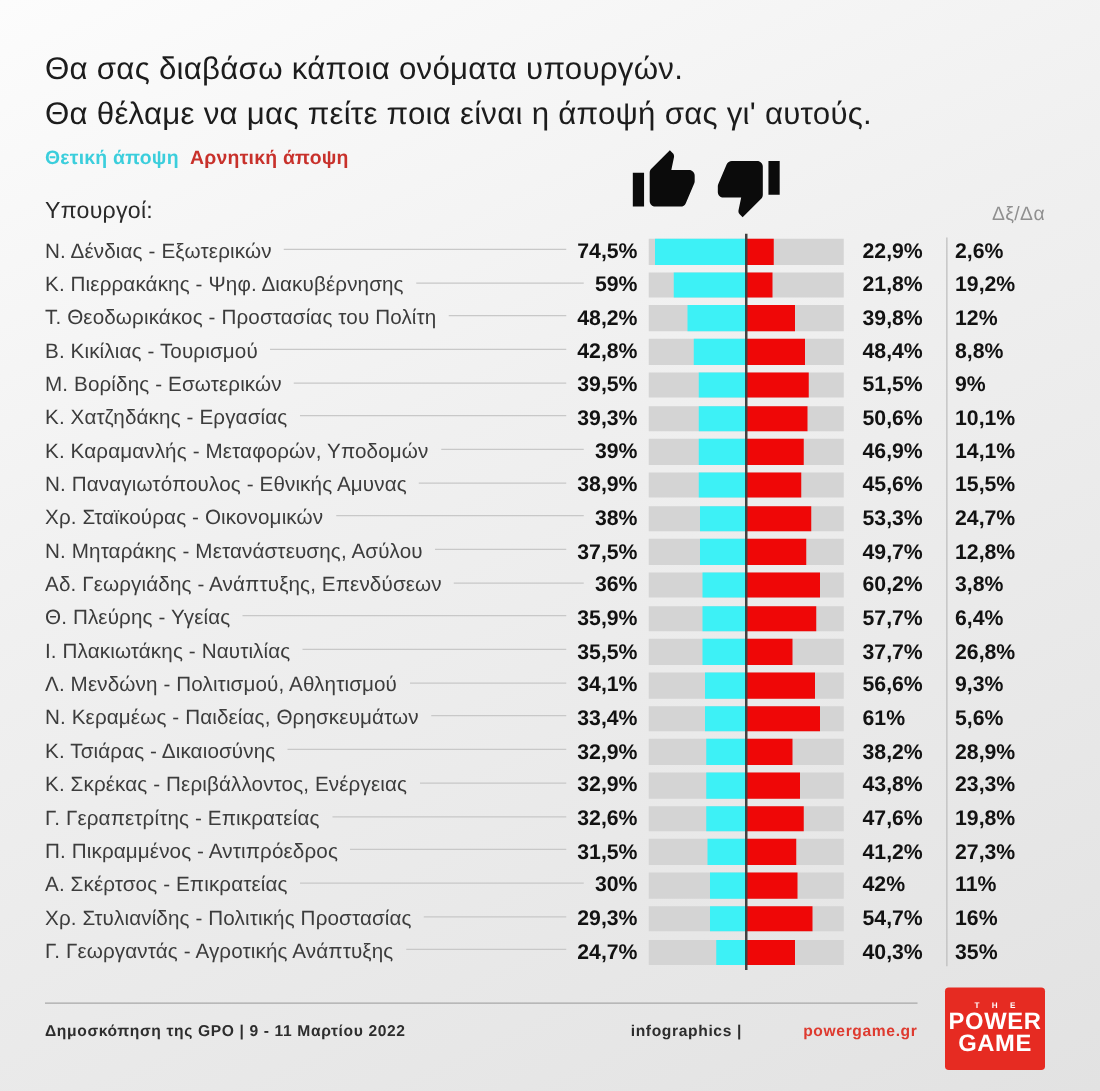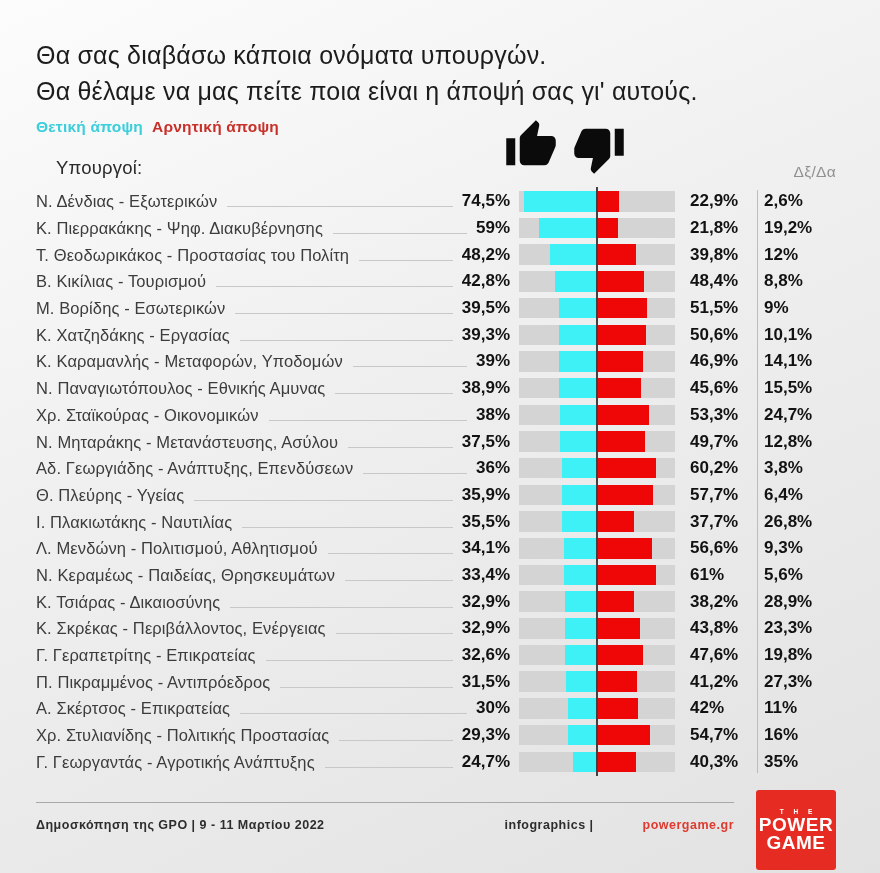--- a/index.html
+++ b/index.html
@@ -11,48 +11,48 @@
   }
   .card{position:relative;width:880px;height:873px;box-sizing:border-box;padding:38px 44px 0 36px;}
 
   .title{font-size:25px;font-weight:normal;color:#1c1c1c;line-height:1.42;letter-spacing:.2px;margin:0;}
 
   .legend{margin-top:9px;font-size:15.5px;font-weight:bold;letter-spacing:.2px;}
   .legend .pos-key{color:#3bcedc;margin-right:9px;}
   .legend .neg-key{color:#c8312b;}
 
   .cols-header{position:relative;margin-top:21px;height:26px;}
-  .col-ministers{font-size:18.5px;color:#2a2a2a;letter-spacing:.2px;margin-left:20px;}
+  .col-ministers{font-size:18.5px;color:#2a2a2a;letter-spacing:.2px;}
   .col-dk{position:absolute;right:0;bottom:2px;font-size:15.5px;color:#909090;letter-spacing:.3px;}
 
   .thumb{position:absolute;z-index:5;}
   .thumb svg{display:block;}
   .thumb-up{left:504px;top:118px;}
   .thumb-down{left:572px;top:122px;}
 
   .rows{position:relative;margin-top:5px;}
   .row{display:flex;align-items:center;height:26.7px;}
-  .lwrap{width:474px;display:flex;align-items:flex-end;box-sizing:border-box;}
+  .lwrap{width:474px;display:flex;align-items:center;box-sizing:border-box;}
   .lname{font-size:16.5px;color:#3c3c3c;white-space:nowrap;letter-spacing:.1px;}
   .leader{flex:1;border-bottom:1.5px solid #c8c8c8;margin:0 9px 4px 10px;min-width:6px;}
   .pvalue{font-size:17px;font-weight:bold;color:#121212;white-space:nowrap;}
   .track{width:156px;height:20.5px;background:#d4d4d4;position:relative;margin-left:9px;flex:0 0 auto;}
   .bar-pos{position:absolute;right:50%;top:0;bottom:0;}
   .bar-neg{position:absolute;left:50%;top:0;bottom:0;}
   .nvalue{margin-left:15px;width:74px;font-size:17px;font-weight:bold;color:#121212;white-space:nowrap;}
   .dkvalue{flex:1;text-align:left;font-size:17px;font-weight:bold;color:#121212;white-space:nowrap;}
   .centerline{position:absolute;left:560px;top:-1px;bottom:-1px;width:2px;background:#404040;z-index:3;}
   .dkline{position:absolute;left:721px;top:2px;bottom:2px;width:1px;background:#bdbdbd;}
 
   .footer{display:flex;align-items:flex-start;margin-top:27px;text-align:center;}
   .footer-main{flex:1;border-top:1px solid #a8a8a8;padding-top:15px;display:flex;justify-content:space-between;margin-right:22px;}
   .source-text{font-size:12.5px;font-weight:bold;letter-spacing:.5px;color:#2d2d2d;}
   .credits{font-size:12.5px;font-weight:bold;letter-spacing:.5px;color:#2d2d2d;}
   .credits .pg{color:#de3a2f;margin-left:4px;padding-left:45px;}
-  .logo{width:80px;height:80px;background:#e62b22;border-radius:3px;margin-top:-12px;
+  .logo{width:80px;height:66px;background:#e62b22;border-radius:3px;margin-top:-12px;
         display:flex;flex-direction:column;align-items:center;justify-content:center;color:#fff;}
   .logo .the{font-size:6.5px;font-weight:bold;letter-spacing:4px;margin-bottom:1px;margin-left:4px;}
   .logo .big{font-size:19px;font-weight:bold;line-height:.95;letter-spacing:.5px;}
 </style>
 </head>
 <body>
 
 <div class="card">
 
   <h1 class="title">

